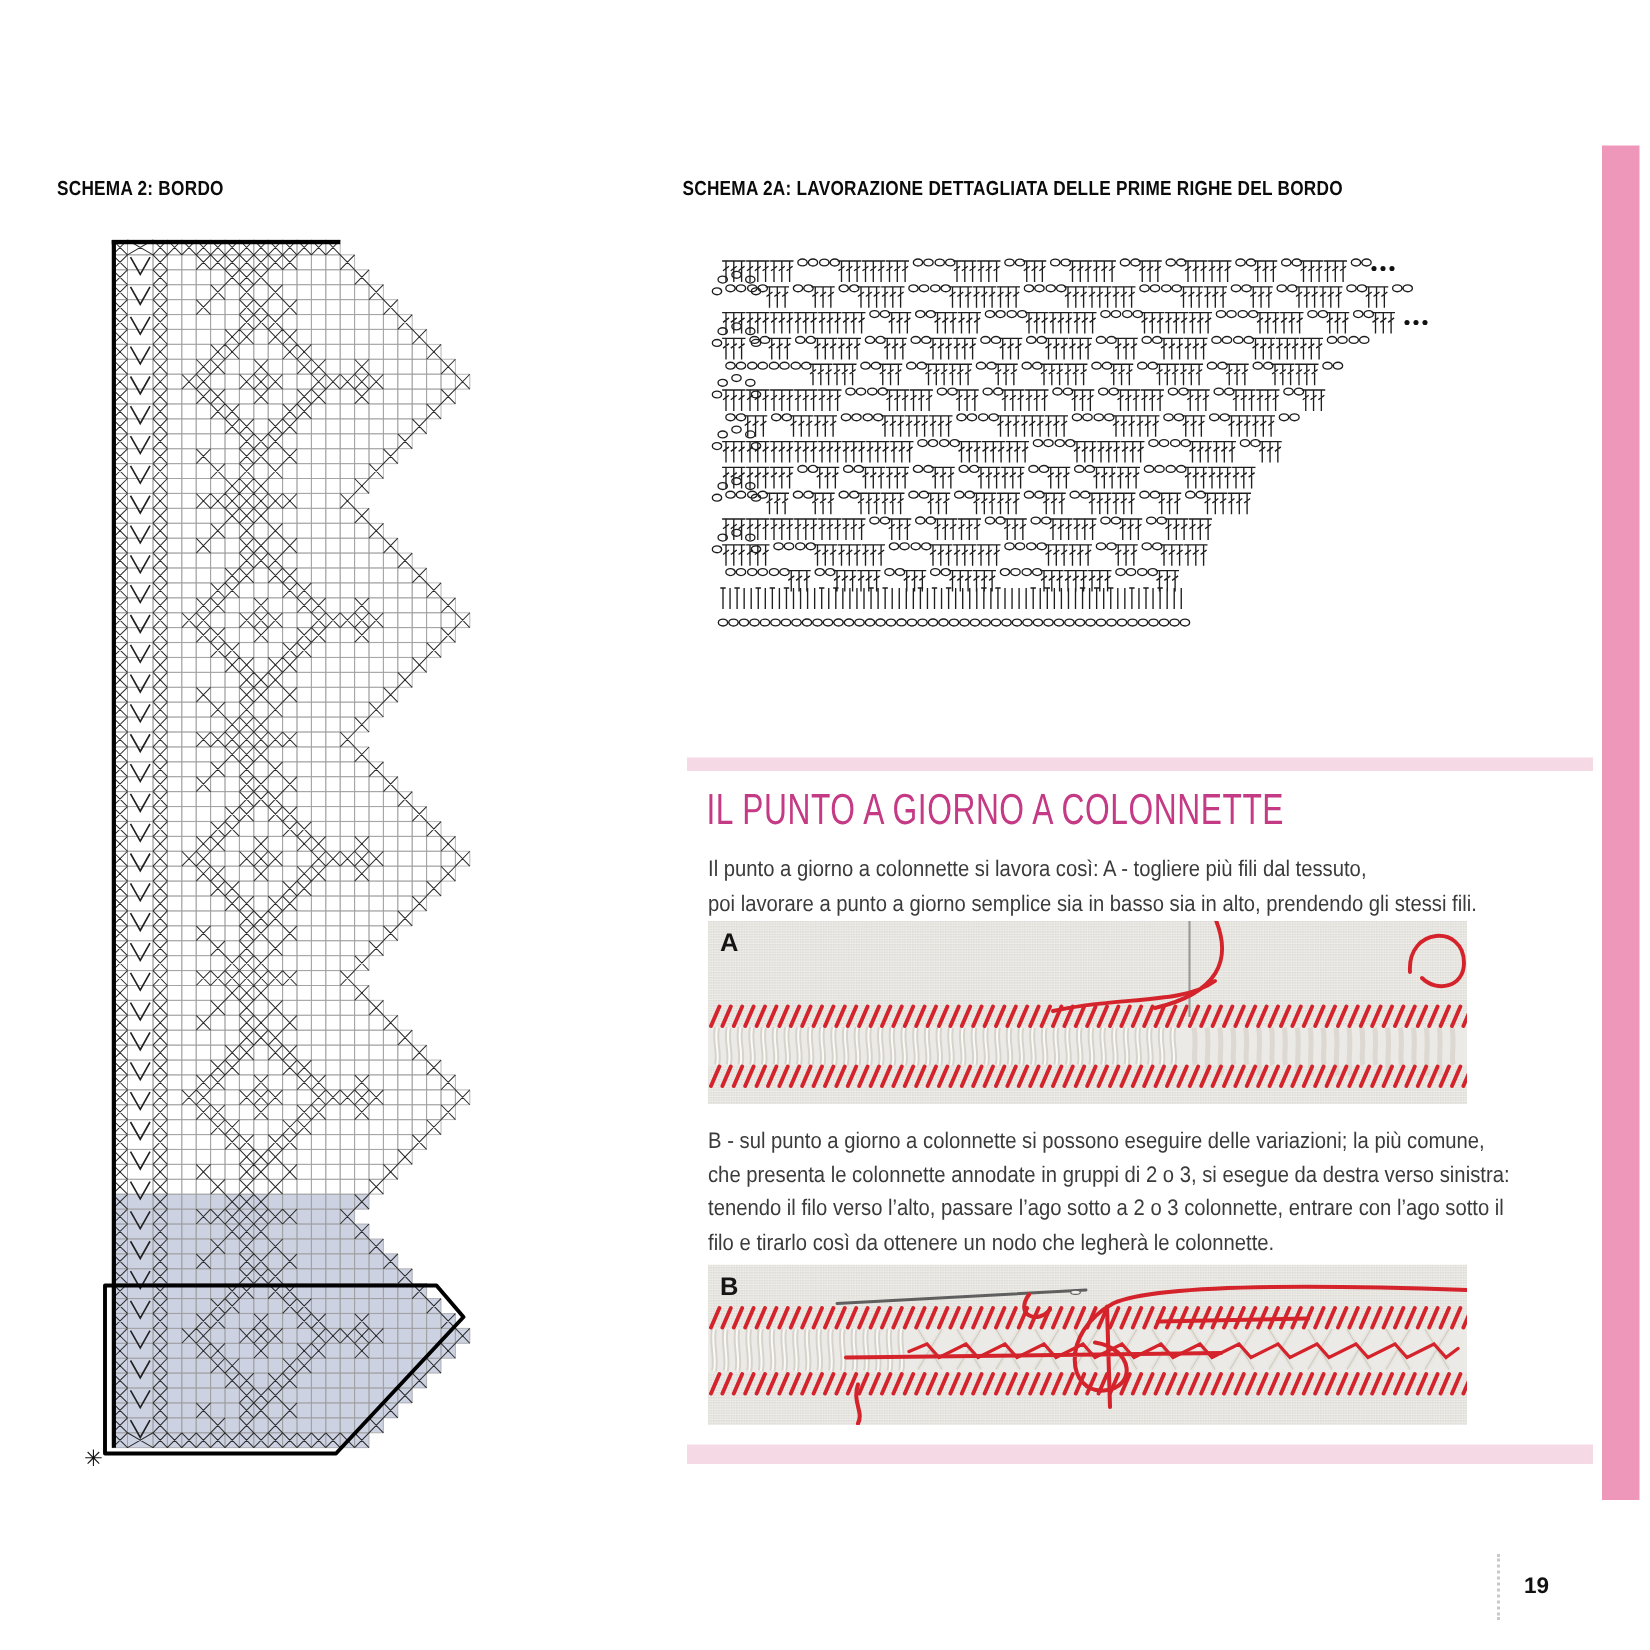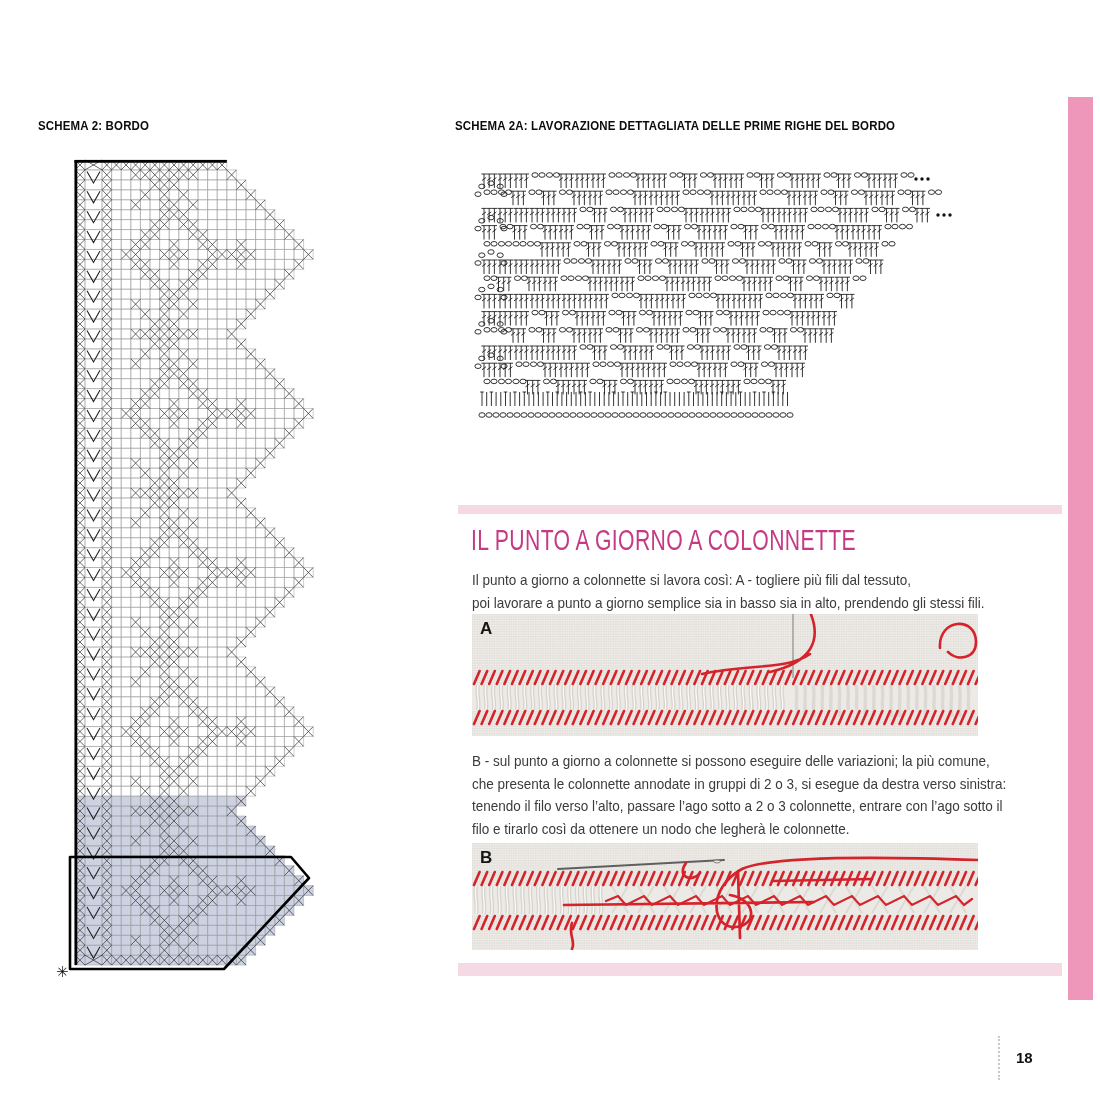--- a/index.html
+++ b/index.html
@@ -124,13 +124,13 @@
       <path d="M506 17C420 14 300 12 270 26M270 26C234 46 240 86 264 84C286 82 284 56 258 52M266 28L268 95M92 62L342 59M300 38L400 36M100 80C96 92 104 98 100 106M214 20C204 34 220 40 228 30" stroke="#d5232b" stroke-width="2.7" fill="none" stroke-linecap="round"></path>
     </svg>
   <div class="photo-label">B</div>
 </div>
 
 <div class="bar" style="left:458px;top:963px;width:604px;height:13px"></div>
 
 <div class="accent-bar"></div>
 
 <div class="footer-rule"></div>
-<div class="page-number">18</div>
+<div class="page-number">19</div>
 
 </body></html>

